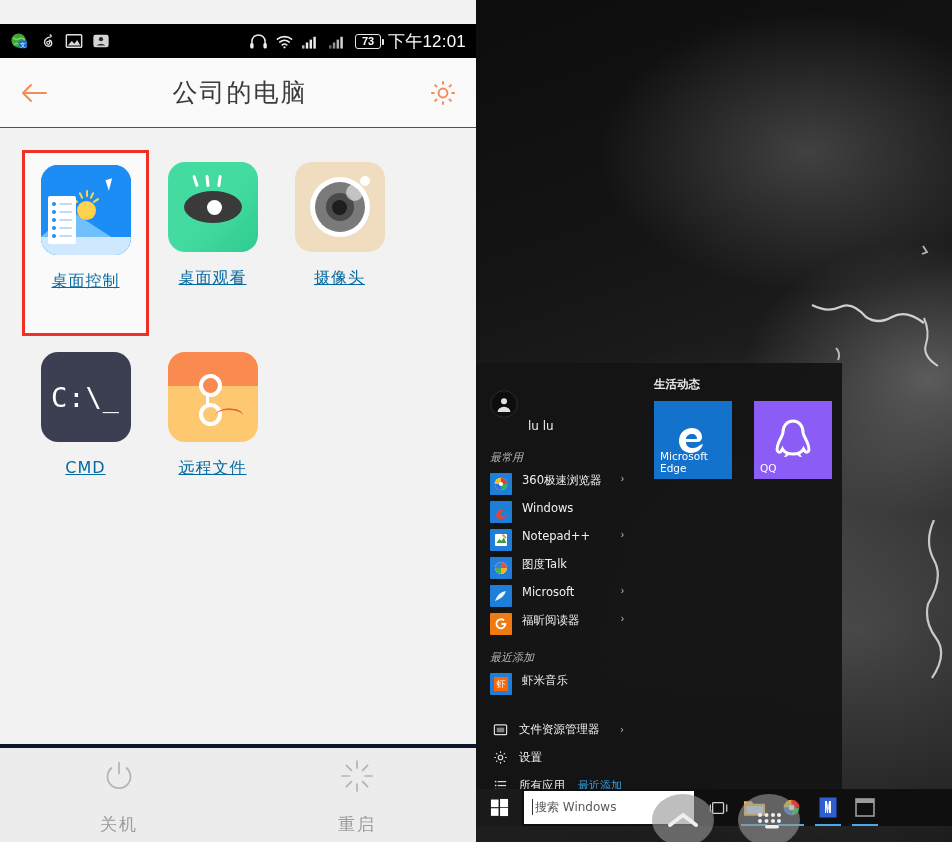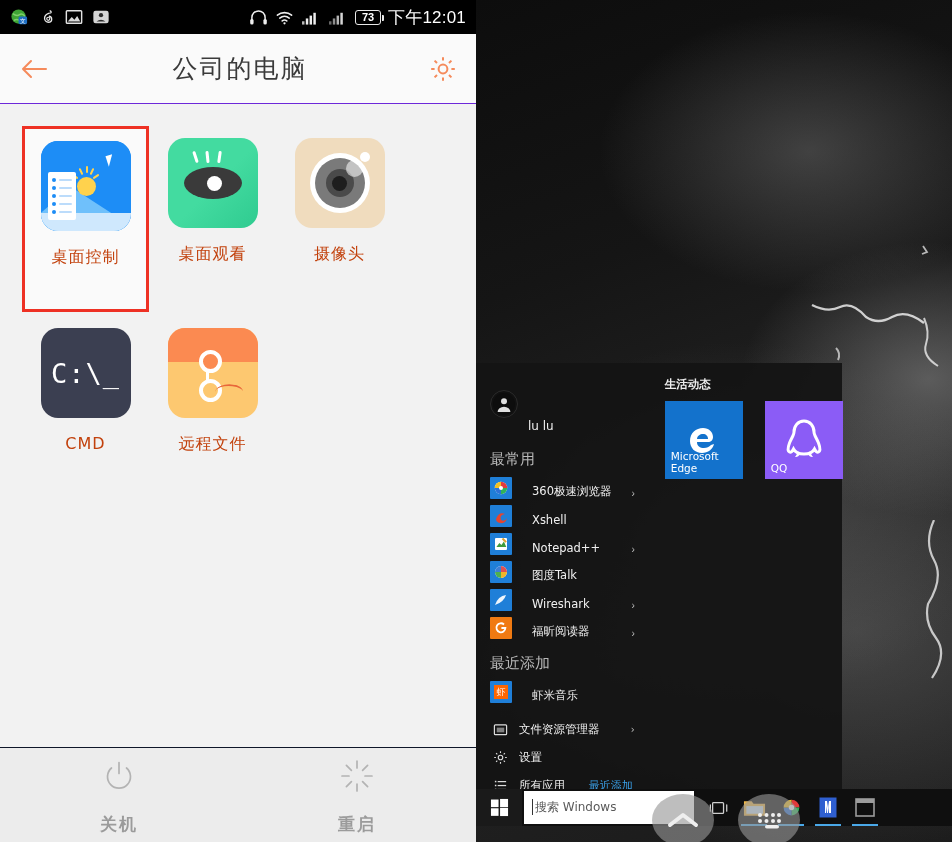--- a/index.html
+++ b/index.html
@@ -9,21 +9,21 @@
     font-family:"Liberation Sans","DejaVu Sans",sans-serif;
     background:#000;
   }
   .screen{position:relative;width:952px;height:842px;display:flex;}
 
   
   .phone{position:relative;width:476px;height:842px;background:#f2f2f2;overflow:hidden;}
 
   .statusbar{
     position:relative;height:34px;background:#000;color:#fff;
-    display:flex;align-items:center;padding:0 10px;box-sizing:border-box;
+    display:flex;align-items:center;padding:0 10px;box-sizing:border-box;margin-top:24px;
   }
   .sb-left{display:flex;align-items:center;gap:9px;}
   .sb-right{margin-left:auto;display:flex;align-items:center;gap:7px;}
   .sb-icon{display:flex;align-items:center;justify-content:center;}
   .sb-time{font-size:17px;letter-spacing:.2px;color:#fff;font-family:"Liberation Sans",sans-serif;}
   .batt{
     border:1.6px solid #e8e8e8;border-radius:3px;height:15px;min-width:26px;
     display:flex;align-items:center;justify-content:center;font-size:11px;
     font-weight:bold;color:#fff;padding:0 2px;position:relative;box-sizing:border-box;
   }
@@ -42,21 +42,21 @@
 
   .app-body{position:relative;height:646px;background:#f2f2f2;padding-top:22px;box-sizing:border-box;}
   .grid{display:flex;flex-wrap:wrap;padding:0 22px;}
   .cell{
     width:127px;height:186px;display:flex;flex-direction:column;
     align-items:center;justify-content:flex-start;box-sizing:border-box;
     padding-top:12px;position:relative;cursor:pointer;
   }
   .cell.selected{border:3px solid #ee3124;background:#fafafa;}
   .tile{width:90px;height:90px;border-radius:17px;position:relative;overflow:hidden;}
-  .cell-label{margin-top:16px;font-size:16px;color:#c2410c;font-family:"DejaVu Sans",sans-serif;letter-spacing:1px;}
+  .cell-label{margin-top:16px;font-size:16px;color:#0369a1;font-family:"DejaVu Sans",sans-serif;letter-spacing:1px;text-decoration:underline;}
 
   
   .t-desk{background:linear-gradient(135deg,#1a8cf5 0%,#1a8cf5 55%,#0f7ae0 100%);}
   .t-desk .sky{position:absolute;inset:0;background:#1d8df6;}
   .t-desk .hill{
     position:absolute;left:0;right:0;bottom:0;height:52%;
     background:#6fc0fb;clip-path:polygon(0 62%,34% 6%,100% 88%,100% 100%,0 100%);
   }
   .t-desk .hill2{
     position:absolute;left:0;right:0;bottom:0;height:20%;background:#cfe8fd;
@@ -95,21 +95,21 @@
   .t-file .dotA{top:22px;background:#fb8a51;}
   .t-file .dotB{top:51px;}
   .t-file .bar{position:absolute;left:38px;top:34px;width:3px;height:20px;background:#fff;}
   .t-file .wave{position:absolute;left:47px;top:56px;width:28px;height:14px;border-top:2px solid #e8663a;border-radius:60% 40% 0 0;transform:rotate(6deg);}
 
   
   .t-cmd{background:#3b3f51;display:flex;align-items:center;justify-content:center;color:#fff;font-family:"DejaVu Sans Mono",monospace;font-size:27px;letter-spacing:1px;}
 
   .bottombar{
     position:absolute;left:0;bottom:0;width:476px;height:94px;background:#ececec;
-    display:flex;border-top:1px solid #0f172a;font-weight:bold;
+    display:flex;border-top:4px solid #0f172a;
   }
   .bb-btn{flex:1;display:flex;flex-direction:column;align-items:center;justify-content:center;cursor:pointer;gap:12px;}
   .bb-label{font-size:17px;color:#9b9b9b;font-family:"DejaVu Sans",sans-serif;letter-spacing:2px;}
 
   
   .win{position:relative;width:476px;height:842px;overflow:hidden;background:#0a0a0a;}
   .wallpaper{
     position:absolute;inset:0;
     background:
       radial-gradient(ellipse 300px 200px at 70% 18%, rgba(120,120,120,.45), transparent 70%),
@@ -123,22 +123,22 @@
 
   
   .startmenu{
     position:absolute;left:0;bottom:37px;width:366px;height:442px;
     background:rgba(20,20,20,.95);display:flex;color:#fff;
   }
   .sm-left{width:216px;display:flex;flex-direction:column;padding:12px 0 0 0;box-sizing:border-box;}
   .sm-user{display:flex;align-items:center;gap:10px;padding:0 14px 14px 14px;cursor:pointer;}
   .sm-avatar{width:26px;height:26px;border-radius:50%;background:#111;display:flex;align-items:center;justify-content:center;border:1px solid #2b2b2b;}
   .sm-username{font-size:12px;color:#eee;font-family:"DejaVu Sans",sans-serif;margin-top:44px;}
-  .sm-section{font-size:15px;color:#b8b8b8;padding:3px 14px 5px 14px;font-family:"DejaVu Sans",sans-serif;}
-  .sm-item{display:flex;align-items:flex-end;gap:20px;padding:3px 10px 3px 14px;cursor:pointer;}
+  .sm-section{font-size:11px;color:#b8b8b8;padding:3px 14px 5px 14px;font-family:"DejaVu Sans",sans-serif;font-style:italic;}
+  .sm-item{display:flex;align-items:flex-start;gap:10px;padding:3px 10px 3px 14px;cursor:pointer;}
   .sm-ico{width:22px;height:22px;border-radius:1px;display:flex;align-items:center;justify-content:center;font-size:11px;color:#fff;flex:0 0 auto;}
   .sm-name{flex:1;font-size:11.5px;color:#f0f0f0;font-family:"DejaVu Sans",sans-serif;white-space:nowrap;overflow:hidden;}
   .sm-chev{font-size:10px;color:#bdbdbd;padding-right:6px;}
   .sm-spacer{flex:1;}
   .sm-bottom{padding-bottom:6px;}
   .sm-brow{display:flex;align-items:center;gap:11px;padding:6px 10px 6px 16px;cursor:pointer;font-size:11.5px;color:#efefef;font-family:"DejaVu Sans",sans-serif;}
   .sm-brow .gl{width:16px;height:16px;display:flex;align-items:center;justify-content:center;flex:0 0 auto;}
   .sm-brow .hint{margin-left:auto;padding-right:8px;color:#3aa0e8;font-size:11px;}
 
   .sm-right{flex:1;padding:14px 10px 0 14px;box-sizing:border-box;}
@@ -410,21 +410,21 @@
           <span class="sm-name">360极速浏览器</span>
           <span class="sm-chev">›</span>
         </div>
 
         <div class="sm-item">
           <span class="sm-ico" style="background:#1f7fd8;">
             <svg width="16" height="16" viewBox="0 0 16 16">
                 <path d="M3 11 q3-8 9-5 q-6 1-4 6 q4 2 6-2 q-1 6-7 5 q-4-1-4-4z" fill="#e6452f"></path>
               </svg>
           </span>
-          <span class="sm-name">Xshell</span>
+          <span class="sm-name">Windows</span>
         </div>
 
         <div class="sm-item">
           <span class="sm-ico" style="background:#1f7fd8;">
             <svg width="16" height="16" viewBox="0 0 16 16">
                 <rect x="2" y="2" width="12" height="12" rx="1" fill="#fff"></rect>
                 <path d="M3.4 11 l3-4 2 2 2.5-3.4 2.4 5.4z" fill="#3e9b3e"></path>
                 <path d="M9.5 2.5 l3.6 3.6" stroke="#e0a12a" stroke-width="2"></path>
               </svg>
           </span>
@@ -444,21 +444,21 @@
           </span>
           <span class="sm-name">图度Talk</span>
         </div>
 
         <div class="sm-item">
           <span class="sm-ico" style="background:#1f7fd8;">
             <svg width="16" height="16" viewBox="0 0 16 16">
                 <path d="M2 13 q3-9 11-10 q-2 7-11 10z" fill="#fff" opacity=".92"></path>
               </svg>
           </span>
-          <span class="sm-name">Wireshark</span>
+          <span class="sm-name">Microsoft</span>
           <span class="sm-chev">›</span>
         </div>
 
         <div class="sm-item">
           <span class="sm-ico" style="background:#f07a12;">
             <svg width="16" height="16" viewBox="0 0 16 16">
                 <path d="M11 4.5 A4.5 4.5 0 1 0 12.4 8 h-4" stroke="#fff" stroke-width="1.8" fill="none"></path>
               </svg>
           </span>
           <span class="sm-name">福昕阅读器</span>

